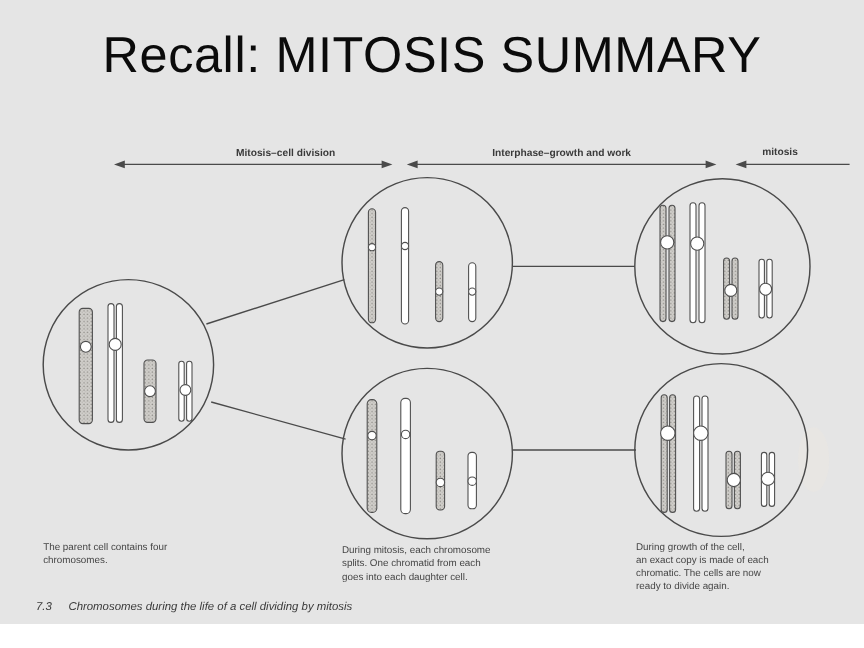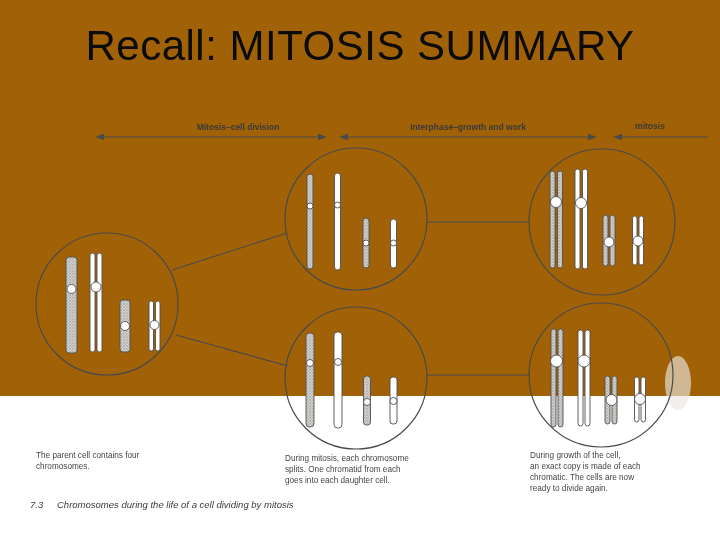--- a/index.html
+++ b/index.html
@@ -7,22 +7,22 @@
     padding: 0;
     width: 720px;
     height: 540px;
     background: #ffffff;
     overflow: hidden;
     font-family: "Liberation Sans", sans-serif;
   }
   .slide {
     position: relative;
     width: 720px;
-    height: 396px;
-    background: #a16207;
+    height: 520px;
+    background: #e5e5e5;
   }
   .slide-title {
     position: absolute;
     top: 22px;
     left: 0;
     width: 720px;
     text-align: center;
     font-size: 42px;
     font-weight: 400;
     letter-spacing: 0.5px;

